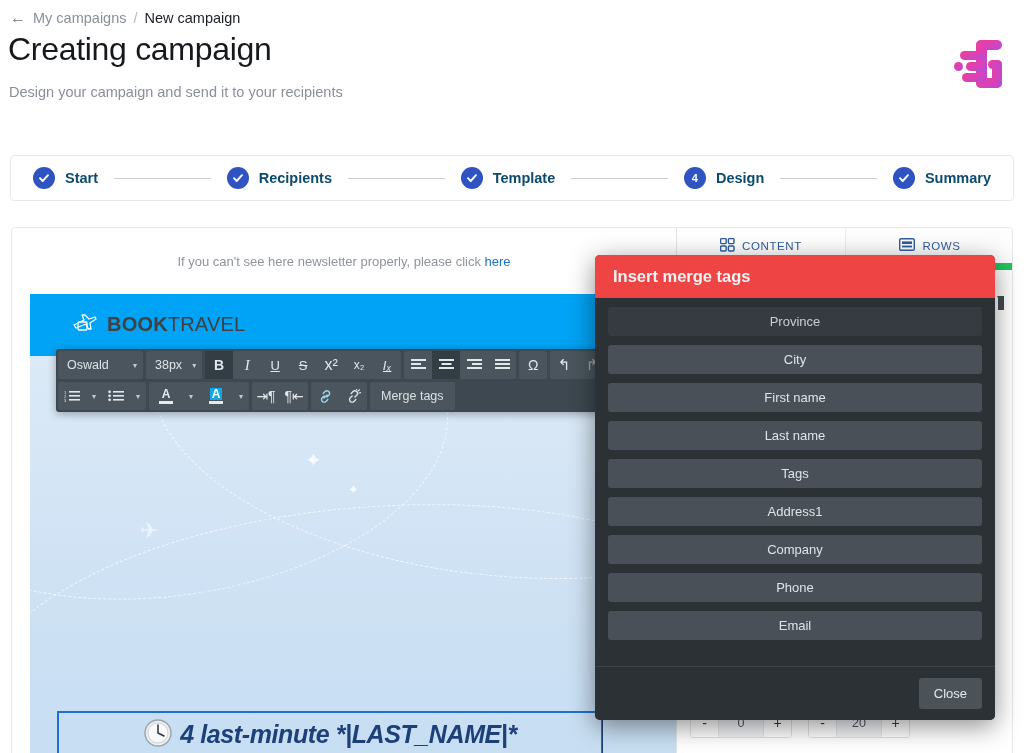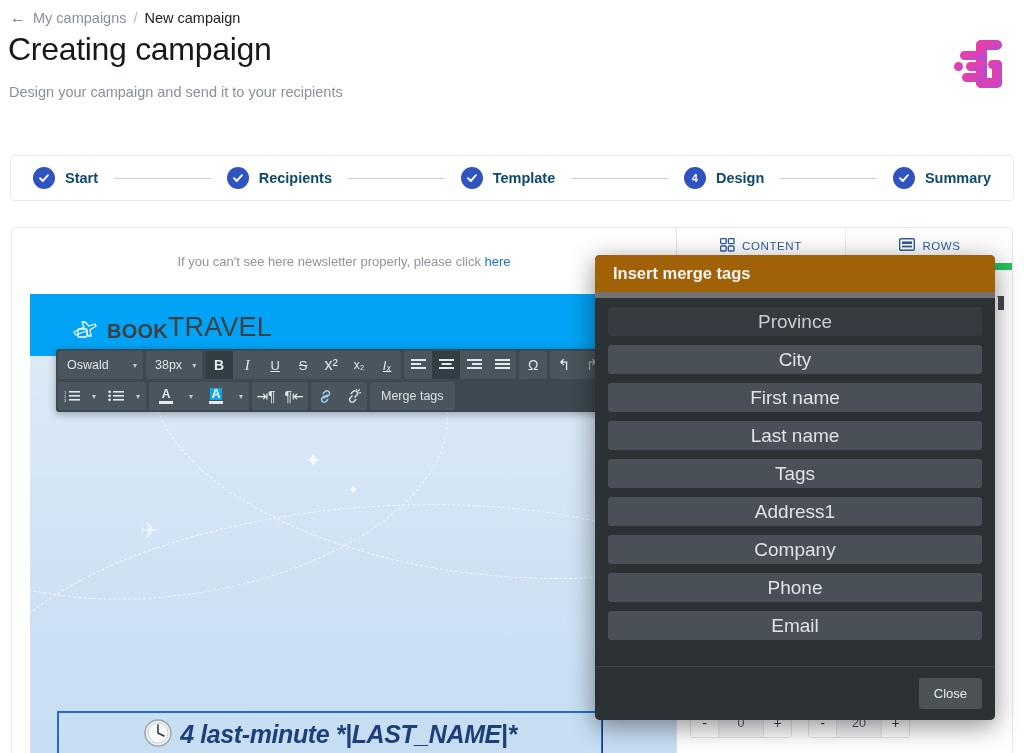--- a/index.html
+++ b/index.html
@@ -52,21 +52,21 @@
     position: absolute; left: 0; top: 26px; width: 664px; text-align: center;
     font-size: 13px; color: #8e949b;
   }
   .pre-header-text a { color: #1a73c8; text-decoration: none; }
 
   .mail-body { position: absolute; left: 18px; top: 66px; width: 664px; height: 534px; }
   .mail-topbar { position: absolute; left: 0; top: 0; width: 646px; height: 62px; background: #00a3f5; }
   .bt-logo { position: absolute; left: 42px; top: 18px; display: flex; align-items: flex-end; color: #404040; }
   .bt-logo .plane-ico { margin-right: 9px; }
   .bt-logo .w1 { font-size: 20px; font-weight: 700; letter-spacing: 0.2px; }
-  .bt-logo .w2 { font-size: 27px; font-weight: 300; letter-spacing: 0.2px; }
+  .bt-logo .w2 { font-size: 20px; font-weight: 300; letter-spacing: 0.2px; }
 
   .mail-hero {
     position: absolute; left: 0; top: 62px; width: 646px; height: 472px;
     background: linear-gradient(180deg,#dceaf7 0%, #cfe2f4 45%, #c4dcf2 100%);
     overflow: hidden;
   }
   .swirl { position: absolute; border: 1px dashed rgba(255,255,255,.75); border-radius: 50%; }
   .sw1 { left: -140px; top: -60px; width: 560px; height: 300px; transform: rotate(-8deg); }
   .sw2 { left: 120px; top: -120px; width: 700px; height: 340px; transform: rotate(6deg); }
   .sw3 { left: -60px; top: 150px; width: 820px; height: 360px; transform: rotate(-4deg); }
@@ -133,29 +133,29 @@
   .tt-colorA .bar { width:14px; height:3px; background:#e6eaec; margin-top:1px; }
   .tt-colorA.hl .ltr { background:#14a7e8; color:#fff; padding:0 2px; }
 
   
   .modal {
     position: absolute; left: 595px; top: 255px; width: 400px; height: 465px;
     background: #2c3135; border-radius: 5px; box-shadow: 0 6px 26px rgba(0,0,0,.45);
     z-index: 40; display: flex; flex-direction: column; overflow: hidden;
   }
   .modal-head {
-    height: 43px; background: #a16207; display: flex; align-items: center;
+    height: 43px; background: #ef4444; display: flex; align-items: center;
     padding: 16px 18px; color: #f2f4f5; font-size: 16.5px; font-weight: 700;
-    border-bottom: 6px solid #737373;
+    border-bottom: 1px solid #737373;
   }
   .modal-body { flex: 1 1 auto; padding: 9px 13px 4px 13px; overflow: hidden; background:#2c3135; }
   .tag-item {
     height: 29px; margin-bottom: 9px; border-radius: 3px; background: #495057;
     display: flex; align-items: center; justify-content: center;
-    color: #dfe3e6; font-size: 19px;
+    color: #dfe3e6; font-size: 13px;
   }
   .tag-item.first { background: #353b40; color: #c8cdd1; }
   .modal-foot {
     height: 54px; border-top: 1px solid #3d4348; background:#2c3135;
     display: flex; align-items: center; justify-content: flex-end; padding: 0 13px;
   }
   .close-btn {
     height: 31px; padding: 0 15px; background: #4b5359; border-radius: 3px;
     color: #e6eaec; font-size: 13px; display:flex; align-items:center;
   }

